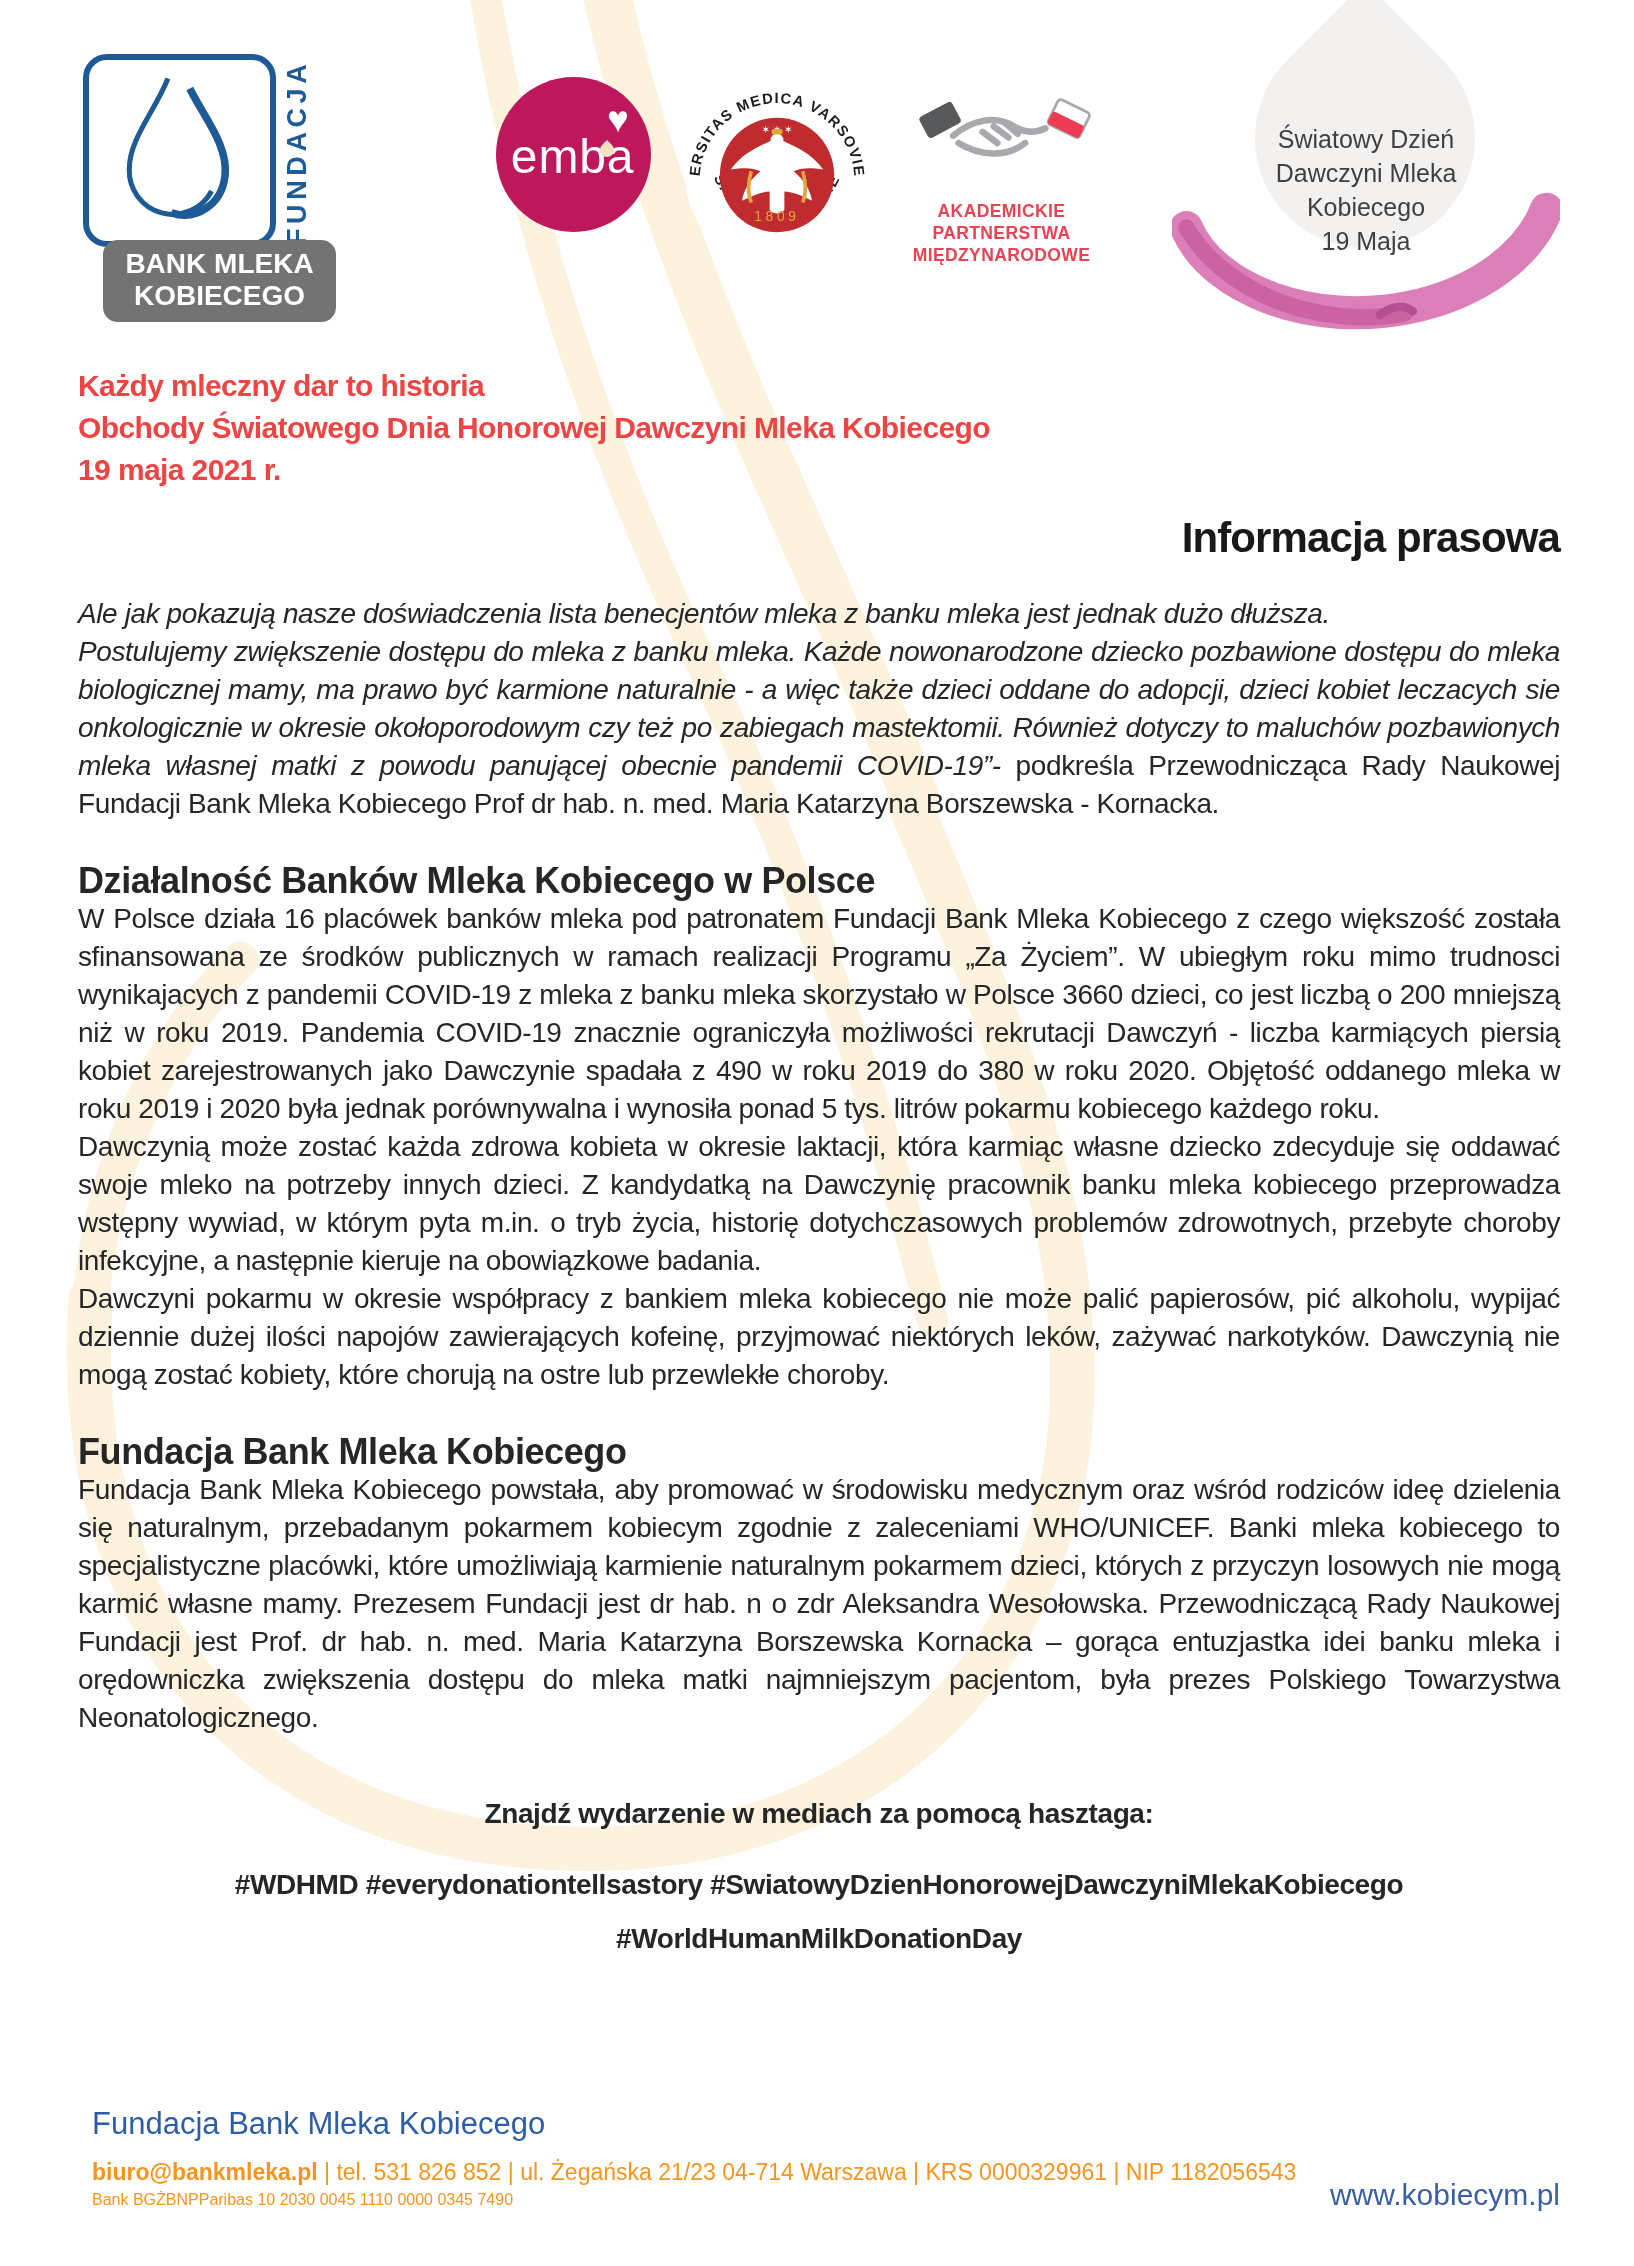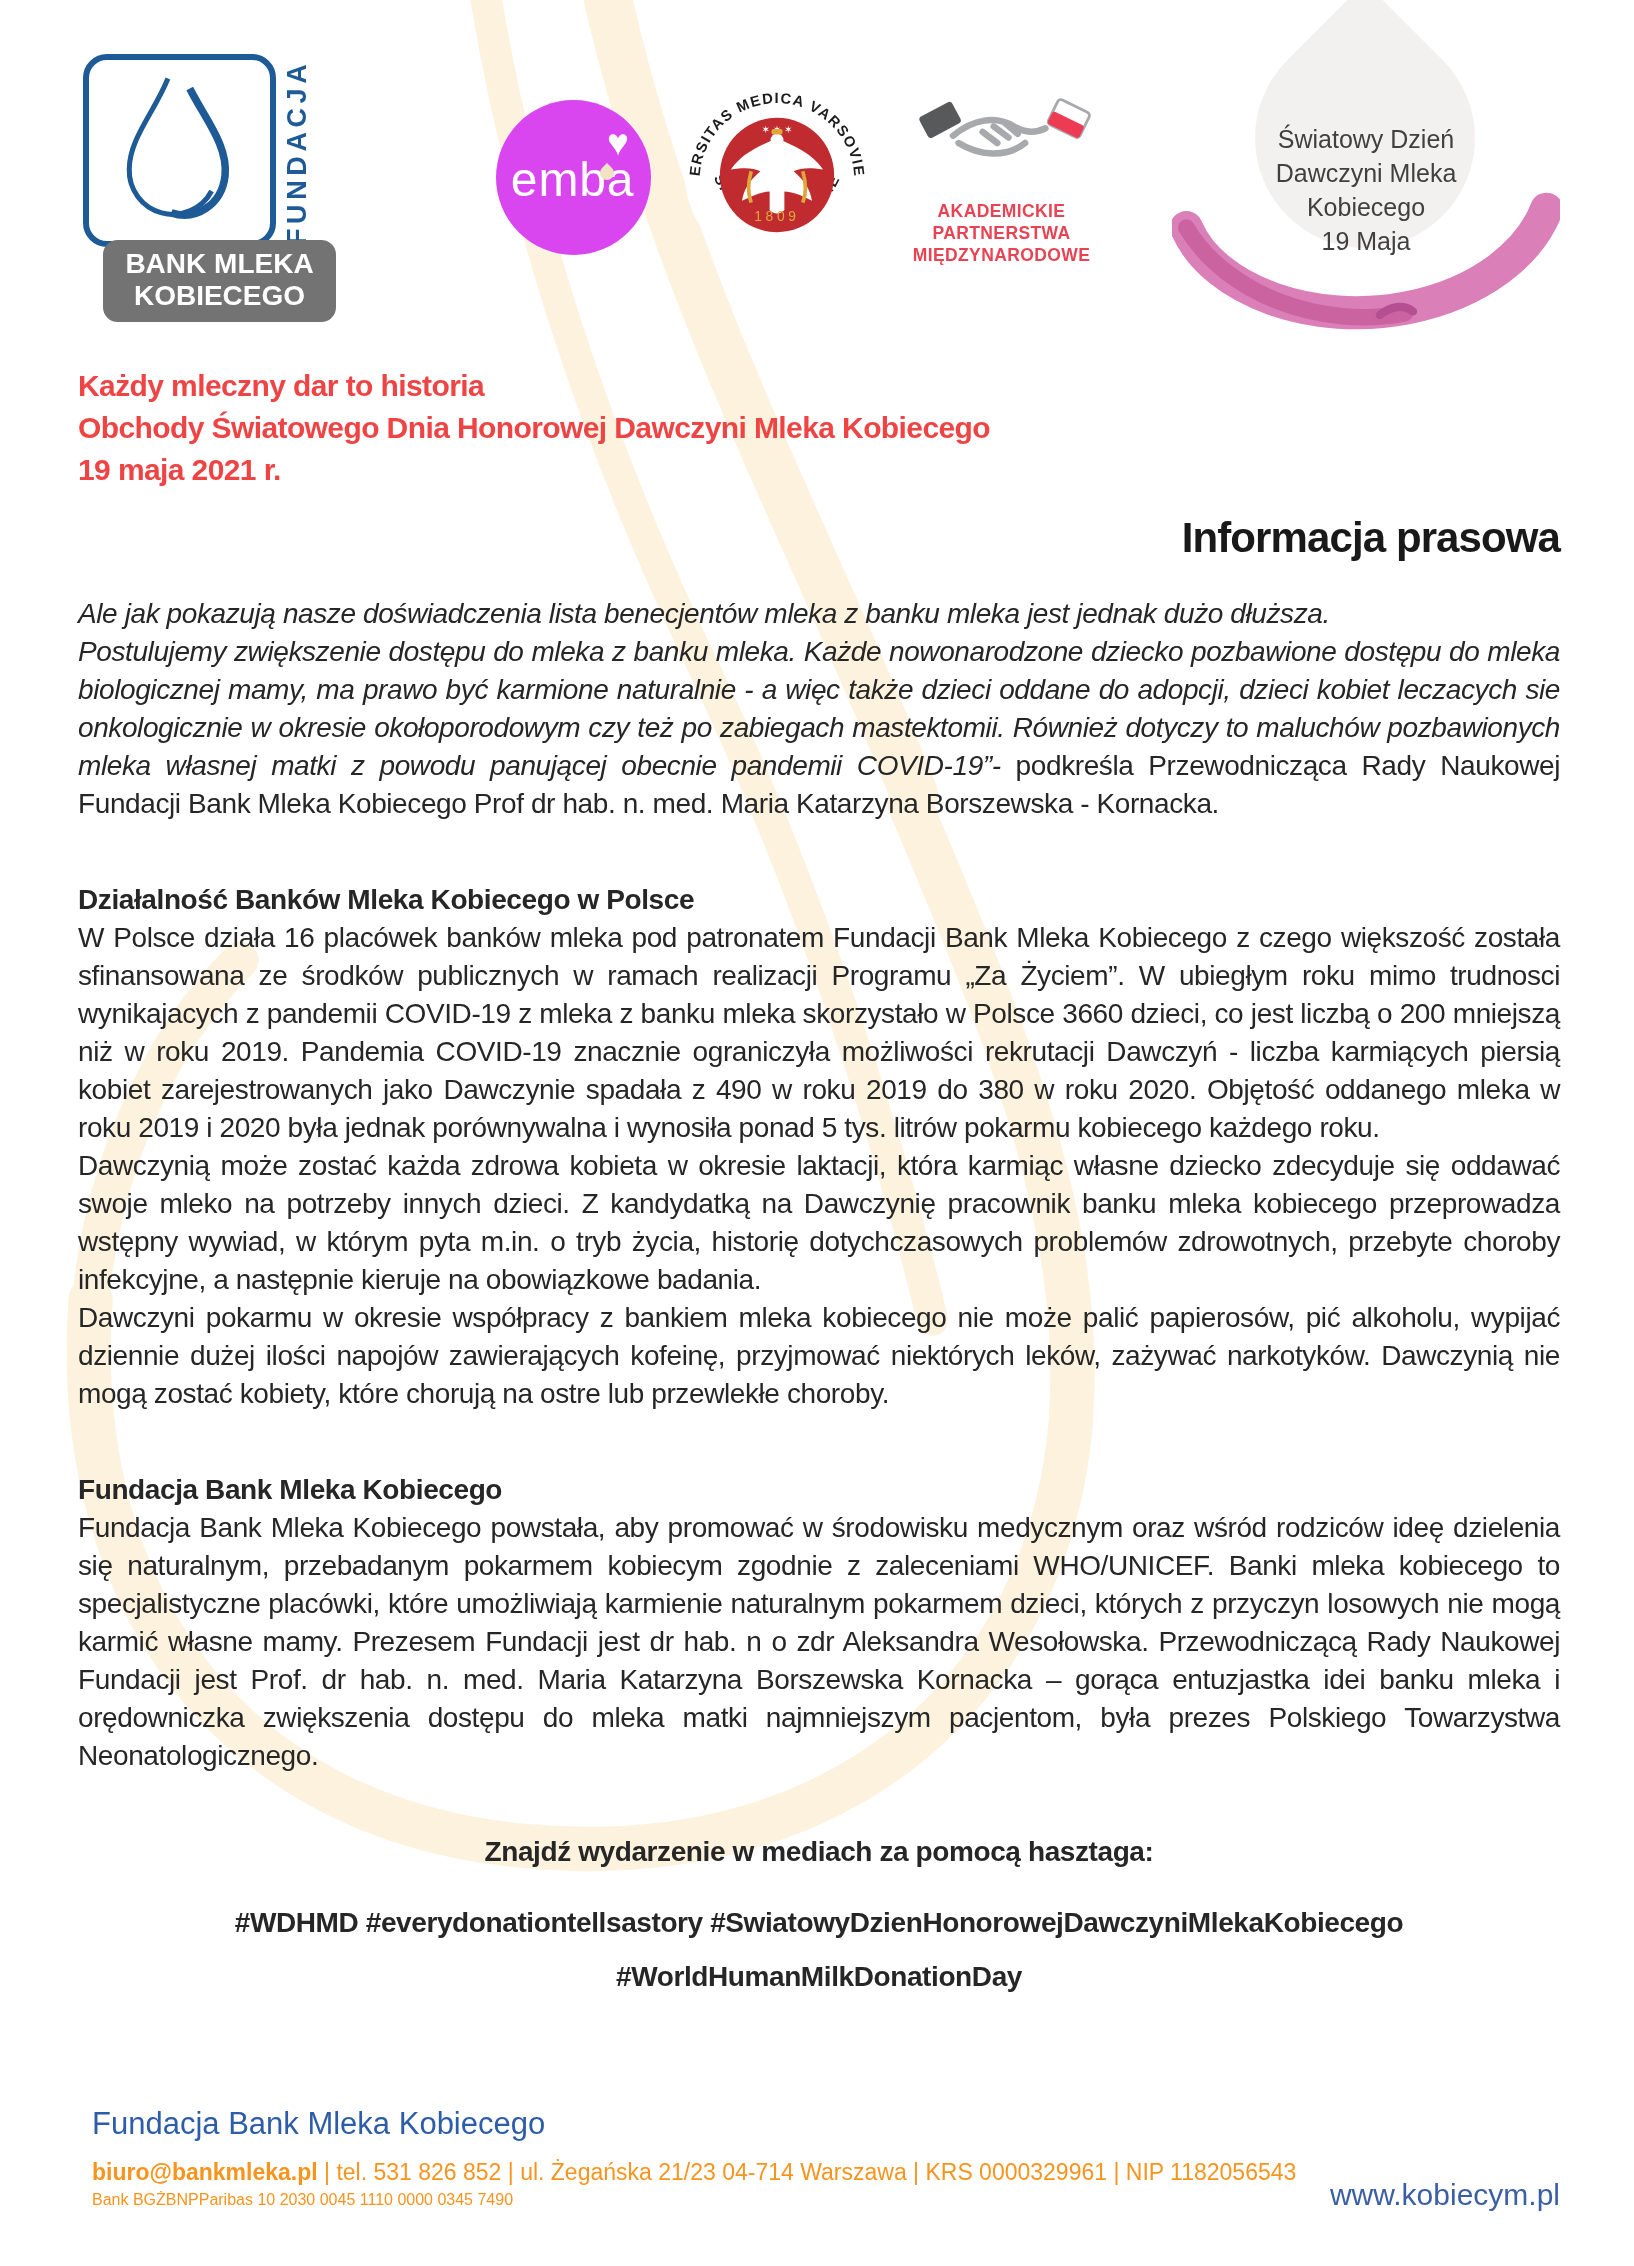--- a/index.html
+++ b/index.html
@@ -16,22 +16,22 @@
   .bmk-logo{position:absolute;left:83px;top:54px;width:295px;height:295px;}
   .bmk-box{position:absolute;left:0;top:0;width:181px;height:181px;background:#fff;
            border:6.5px solid #1d5a96;border-radius:24px;}
   .bmk-vertical{position:absolute;left:199px;top:1.8px;height:192px;width:31px;
     writing-mode:vertical-rl;transform:rotate(180deg);font-size:27px;font-weight:600;
     color:#1d5a96;letter-spacing:4.6px;text-align:center;}
   .bmk-band{position:absolute;left:20px;top:186px;width:233px;background:#737373;
     border-radius:14.8px;color:#fff;font-weight:bold;text-align:center;font-size:28px;
     line-height:32px;padding:8.3px 0 10px;}
 
-  .emba{position:absolute;left:496px;top:100px;width:155px;height:155px;border-radius:50%;
-        background:#d946ef;}
+  .emba{position:absolute;left:496px;top:77px;width:155px;height:155px;border-radius:50%;
+        background:#be185d;}
   .emba-text{position:absolute;left:14.8px;top:52px;color:#fff;font-size:48px;font-weight:300;
              letter-spacing:0.9px;}
   .emba-heart{position:absolute;right:22px;top:24px;color:#fff;font-size:37px;line-height:37px;}
   .emba-drop{position:absolute;right:37px;top:66px;width:14px;height:14px;background:#efe3c4;
              border-radius:0 50% 50% 50%;transform:rotate(45deg);}
 
   .seal{position:absolute;left:683px;top:81px;width:188px;height:188px;}
 
   .partnership{position:absolute;left:900px;top:82px;width:203px;text-align:center;}
   .partnership-text{margin-top:3.7px;color:#e84352;font-weight:bold;font-size:17.5px;
@@ -45,21 +45,21 @@
   .badge-ribbon{position:absolute;left:0px;top:164px;}
 
   
   .doc{position:absolute;left:78px;top:365px;width:1482px;}
   .title-line{color:#ef4444;font-weight:bold;font-size:30px;line-height:42px;letter-spacing:-0.6px;}
   .press-label{text-align:right;font-size:42px;font-weight:bold;color:#191919;
                letter-spacing:-0.9px;margin-top:23px;}
   .lead{margin-top:33px;font-size:28px;line-height:38px;letter-spacing:-0.4px;}
   .lead .it{font-style:italic;}
   .just{text-align:justify;margin:0;}
-  .sec-heading{font-weight:bold;font-size:28px;line-height:38px;margin-top:58px;letter-spacing:-0.4px;}
+  .sec-heading{font-weight:bold;font-size:36px;line-height:38px;margin-top:39px;letter-spacing:-0.4px;}
   .body-text{font-size:28px;line-height:38px;letter-spacing:-0.4px;}
   .hash-heading{font-weight:bold;font-size:28px;margin-top:61px;letter-spacing:-0.4px;text-align:center;}
   .hash-lines{margin-top:28px;text-align:center;font-weight:bold;font-size:28px;
               line-height:54px;letter-spacing:-0.4px;}
 
   
   .footer{position:absolute;left:92px;top:2106px;width:1468px;}
   .footer-org{color:#2d5da9;font-size:31px;}
   .footer-contact{margin-top:16.6px;color:#f7941d;font-size:23px;}
   .footer-contact .mail{font-weight:bold;}

